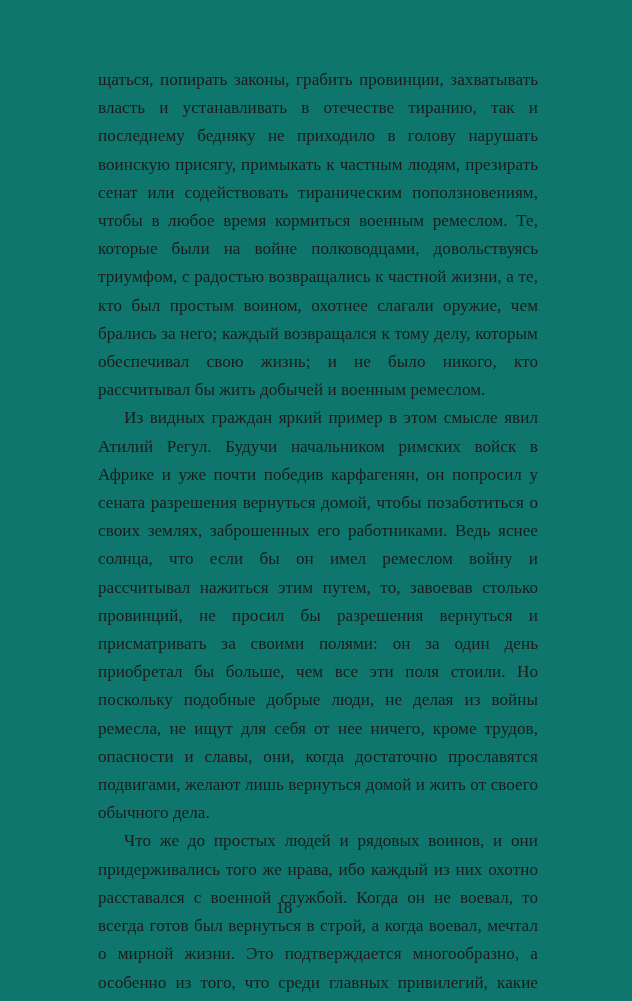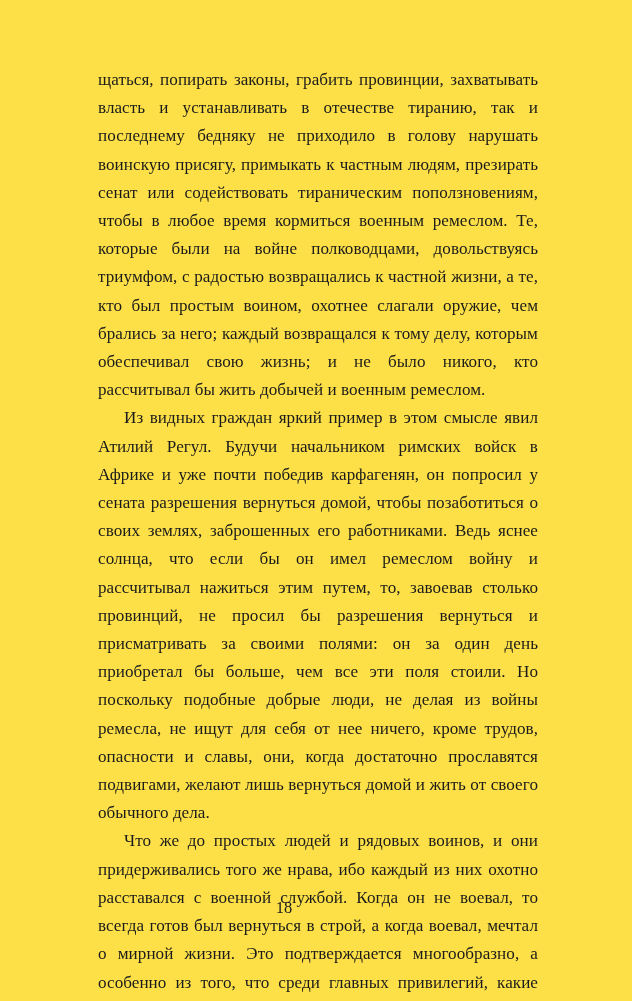--- a/index.html
+++ b/index.html
@@ -10,21 +10,21 @@
   body {
     width: 632px;
     height: 1001px;
     overflow: hidden;
     font-family: "Liberation Serif", serif;
   }
   .page {
     position: relative;
     width: 632px;
     height: 1001px;
-    background: #fde047;
+    background: #0f766e;
     box-sizing: border-box;
   }
   .text-column {
     position: absolute;
     left: 98px;
     top: 66px;
     width: 440px;
   }
   .para {
     margin: 0;

